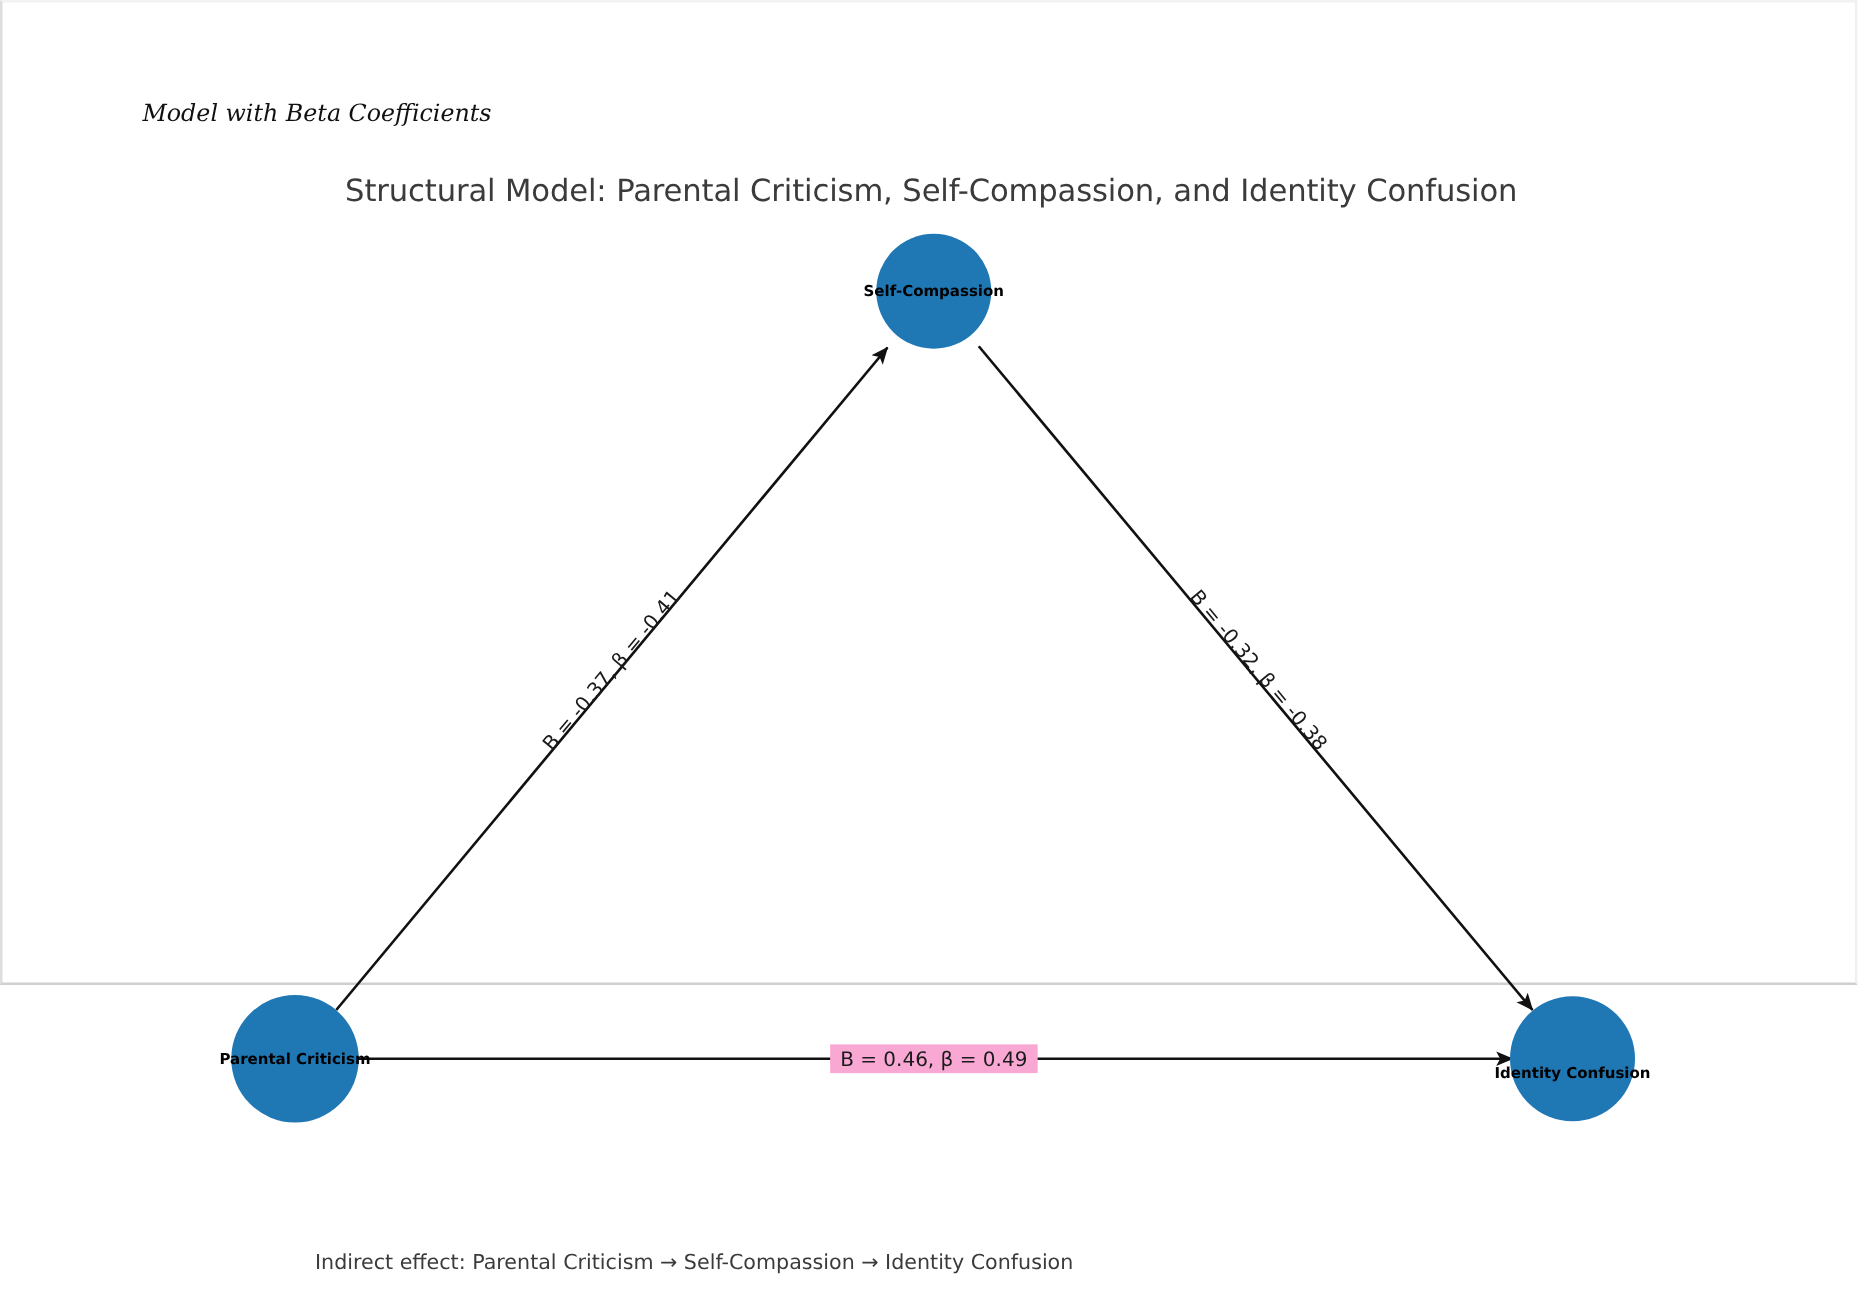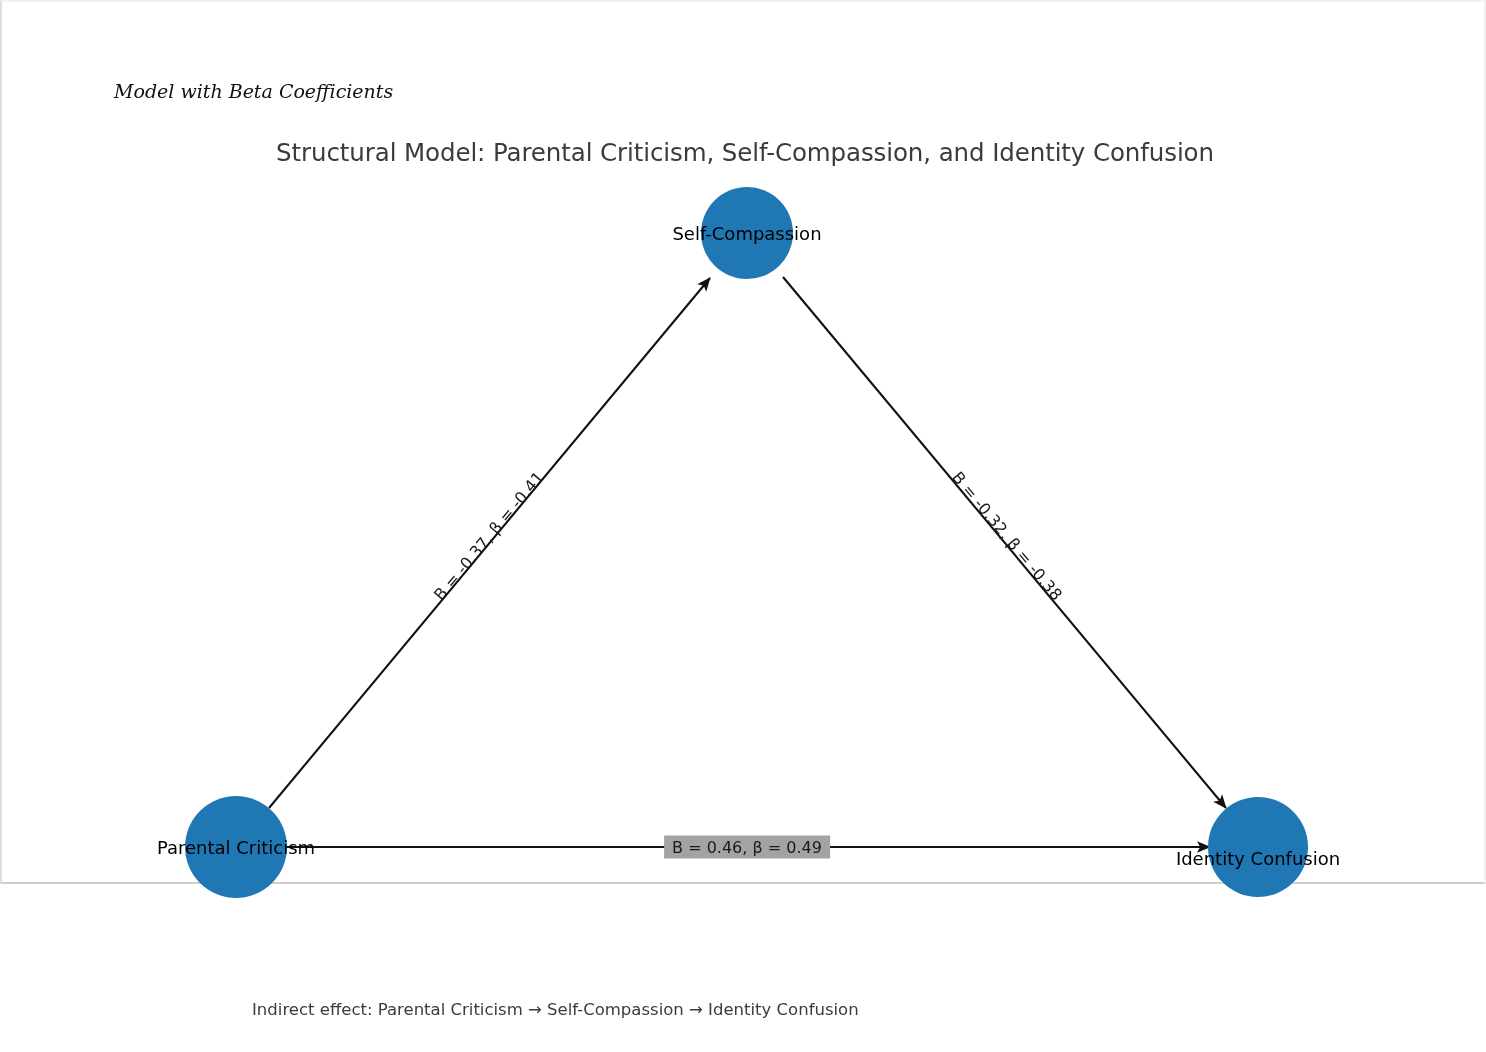--- a/index.html
+++ b/index.html
@@ -9,21 +9,21 @@
   }
   body {
     width: 1486px;
     height: 1052px;
     font-family: "DejaVu Sans", sans-serif;
     overflow: hidden;
   }
   #page {
     position: relative;
     width: 1486px;
-    height: 884px;
+    height: 788px;
     background: #ffffff;
     box-sizing: border-box;
     border-top: 2px solid #f2f2f2;
     border-left: 2px solid #dedede;
     border-right: 2px solid #f0f0f0;
     border-bottom: 2px solid #cfcfcf;
   }
   #header-label {
     position: absolute;
     left: 112px;
@@ -51,36 +51,36 @@
     color: #3b3b3b;
     letter-spacing: -0.1px;
   }
   .node-circle {
     position: absolute;
     border-radius: 50%;
     background: #1f77b4;
   }
   .node-label {
     position: absolute;
-    font-size: 18px;
-    font-weight: normal;
+    font-size: 12px;
+    font-weight: bold;
     color: #000000;
     white-space: nowrap;
     transform: translate(-50%, -50%);
     text-align: left;
   }
   .edge-label {
     position: absolute;
     font-size: 16px;
     color: #1a1a1a;
     white-space: nowrap;
     transform-origin: 50% 50%;
   }
   .edge-label.flat {
-    background: #a3a3a3;
+    background: #f9a8d4;
     padding: 2px 8px;
   }
   #footnote {
     position: absolute;
     left: 250px;
     top: 948px;
     font-size: 16.5px;
     color: #3b3b3b;
     line-height: 1.45;
     white-space: pre;

